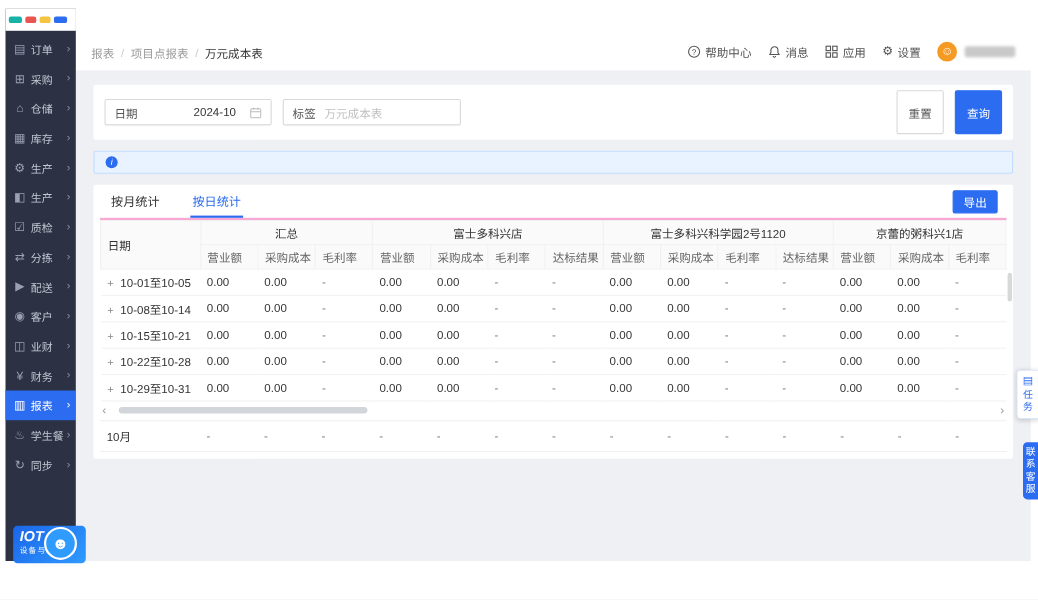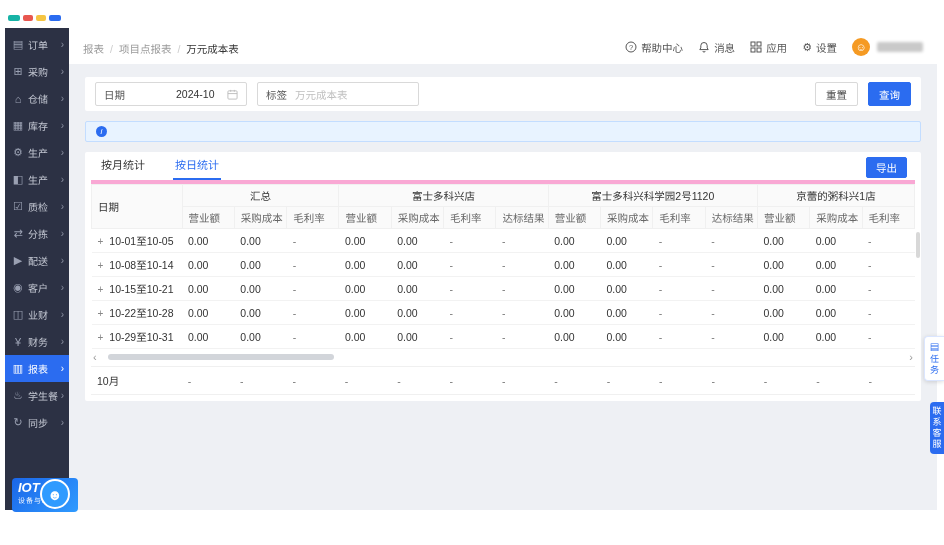--- a/index.html
+++ b/index.html
@@ -37,30 +37,30 @@
 
   
   .content { flex:1; background:#eef0f4; padding:13px 16px; position:relative; overflow:hidden; }
   .filter-card { background:#fff; border-radius:2px; padding:5px 10px; display:flex; align-items:center; gap:10px; }
   .fbox { height:24px; border:1px solid #d9d9d9; border-radius:2px; display:flex; align-items:center; padding:0 8px; background:#fff; font-size:10.5px; gap:8px; cursor:pointer; }
   .fbox .flabel { color:#555; }
   .fbox .fvalue { color:#333; flex:1;margin-left:43px; }
   .fbox .fplaceholder { color:#bfbfbf; flex:1; }
   .fbox.date { width:152px; } .fbox.company { width:162px; } .fbox.tag { width:162px; }
   .fspacer { flex:1; }
-  .btn { height:24px; padding:0 10px; border-radius:2px; font-size:10.5px; display:inline-flex; align-items:center; justify-content:center; cursor:pointer; border:1px solid transparent; }
+  .btn { height:40px; padding:0 10px; border-radius:2px; font-size:10.5px; display:inline-flex; align-items:center; justify-content:center; cursor:pointer; border:1px solid transparent; }
   .btn.ghost { background:#fff; border-color:#d9d9d9; color:#555; }
   .btn.primary { background:#2b6cf0; border-color:#2b6cf0; color:#fff; }
 
   .alert { margin-top:10px; background:#e8f3ff; border:1px solid #c3ddff; border-radius:2px; padding:4px 10px; display:flex; align-items:center; gap:6px; font-size:10.5px; color:#333; }
   .info-dot { width:11px; height:11px; border-radius:50%; background:#2b6cf0; color:#fff; font-size:8px; display:flex; align-items:center; justify-content:center; flex:none; font-style:italic; }
 
   
   .table-card { margin-top:10px; background:#fff; border-radius:2px; position:relative; padding:0 6px 6px; }
-  .tabs-row { height:32px; display:flex; align-items:flex-end; padding:0 8px; border-bottom:4px solid #f9a8d4; position:relative; }
+  .tabs-row { height:32px; display:flex; align-items:flex-end; padding:0 8px; border-bottom:2px solid #f9a8d4; position:relative; }
   .tab { margin-right:26px; padding:7px 2px 6px; font-size:11px; color:#333; cursor:pointer; border-bottom:2px solid transparent; }
   .tab.active { color:#2b6cf0; border-bottom-color:#2b6cf0; font-weight:normal; }
   .export-btn { position:absolute; right:8px; top:5px; height:21px; padding:0 9px; }
 
   table { border-collapse:collapse; table-layout:fixed; width:100%; font-size:10.5px; }
   thead th { background:#fafafa; font-weight:normal; color:#666; border:1px solid #f0f0f0; padding:3px 6px; text-align:left; white-space:nowrap; overflow:hidden; height:20px; }
   thead th.group { text-align:center; color:#333; }
   thead th.date-th { color:#333; }
   tbody td { border-bottom:1px solid #f2f2f2; padding:4px 6px; color:#333; white-space:nowrap; overflow:hidden; height:23px; }
   td.dash { color:#777; }

